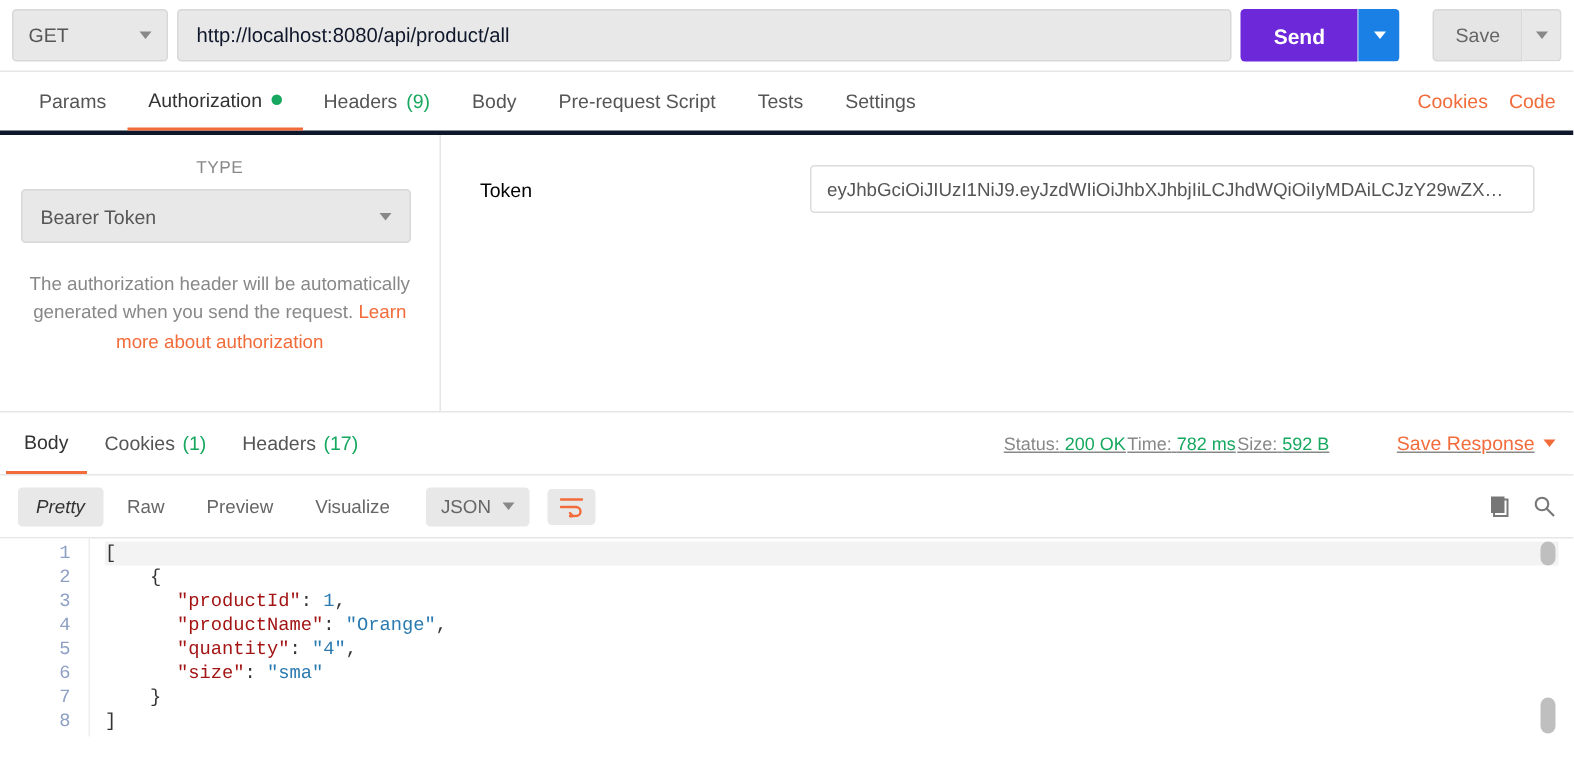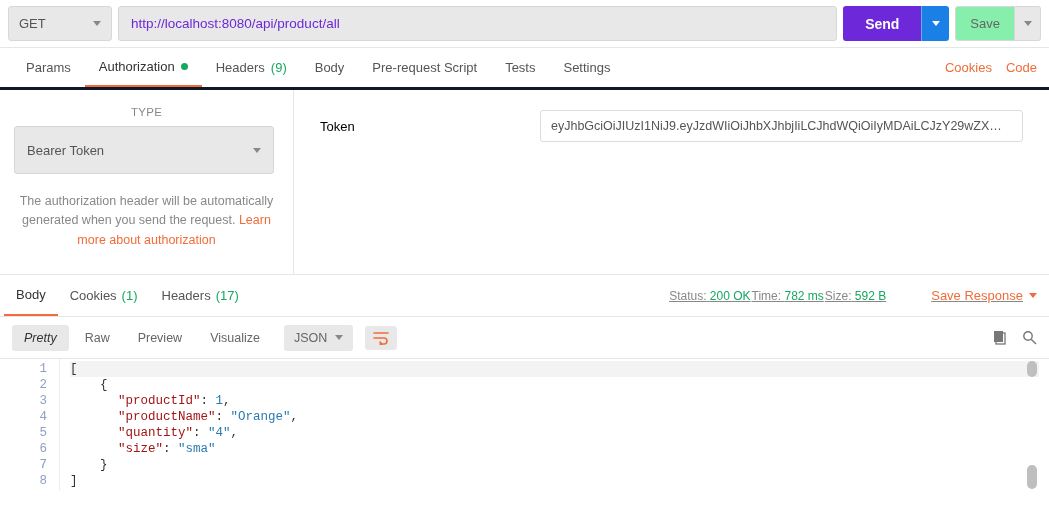--- a/index.html
+++ b/index.html
@@ -35,21 +35,21 @@
     font-size: 13px;
   }
   .url-input {
     flex: 1;
     height: 35px;
     background: #e8e8e8;
     border: 1px solid #d8d8d8;
     border-radius: 3px;
     padding: 0 12px;
     font-size: 13.5px;
-    color: #6d28d9;
+    color: #0f172a;
   }
   .send-btn-group {
     display: flex;
     height: 35px;
   }
   .send-btn {
     background: #6d28d9;
     color: #fff;
     border: none;
     border-radius: 3px 0 0 3px;
@@ -66,26 +66,27 @@
     width: 28px;
     display: flex;
     align-items: center;
     justify-content: center;
   }
   .save-btn-group {
     display: flex;
     height: 35px;
   }
   .save-btn {
-    background: #86efac;
+    background: #e5e5e5;
     color: #666;
     border: 1px solid #d8d8d8;
     border-radius: 3px 0 0 3px;
     padding: 0 14px;
     font-size: 13px;
+    margin-left: 16px;
   }
   .save-caret {
     background: #e8e8e8;
     color: #888;
     border: 1px solid #d8d8d8;
     border-left: none;
     border-radius: 0 3px 3px 0;
     width: 26px;
     display:flex;align-items:center;justify-content:center;
   }
@@ -124,21 +125,21 @@
   }
   .auth-left {
     width: 294px;
     border-right: 1px solid #e6e6e6;
     padding: 16px 14px;
     text-align: center;
   }
   .type-label { font-size:11.5px; color:#888; letter-spacing:.3px; margin-bottom:8px;}
   .type-select {
     width: 260px;
-    height: 48px;
+    height: 36px;
     background:#e8e8e8;
     border:1px solid #d8d8d8;
     border-radius:3px;
     display:flex;
     align-items:center;
     justify-content:space-between;
     padding:0 12px;
     font-size:13px;
     color:#555;
     margin-bottom:18px;

